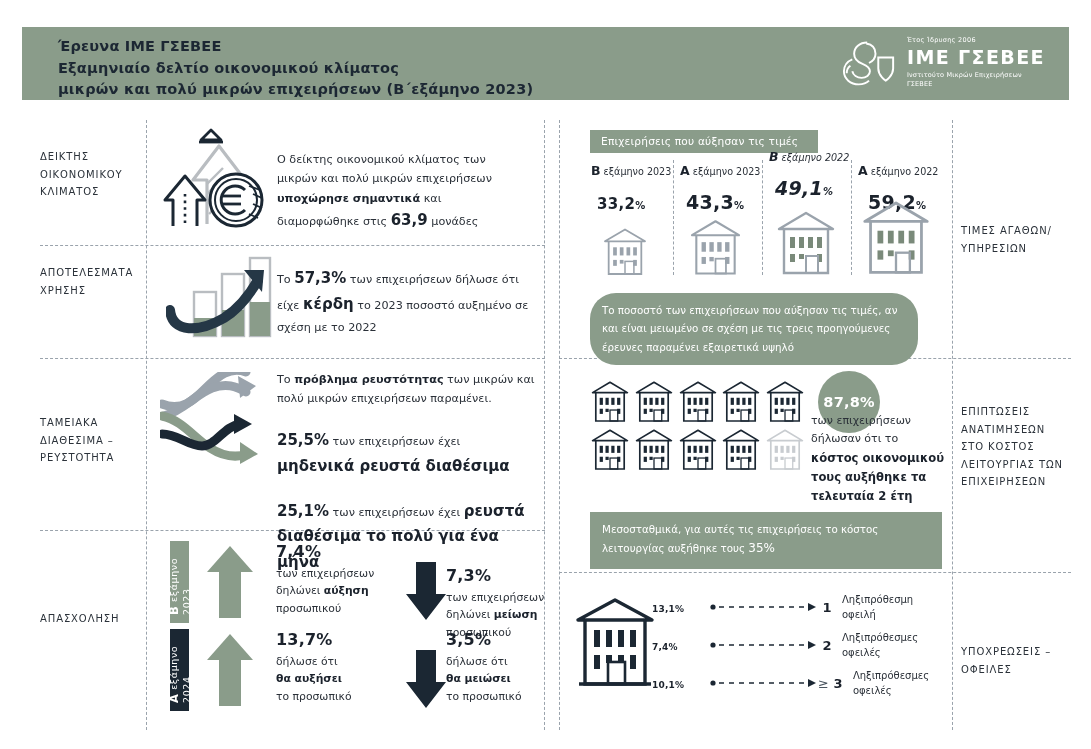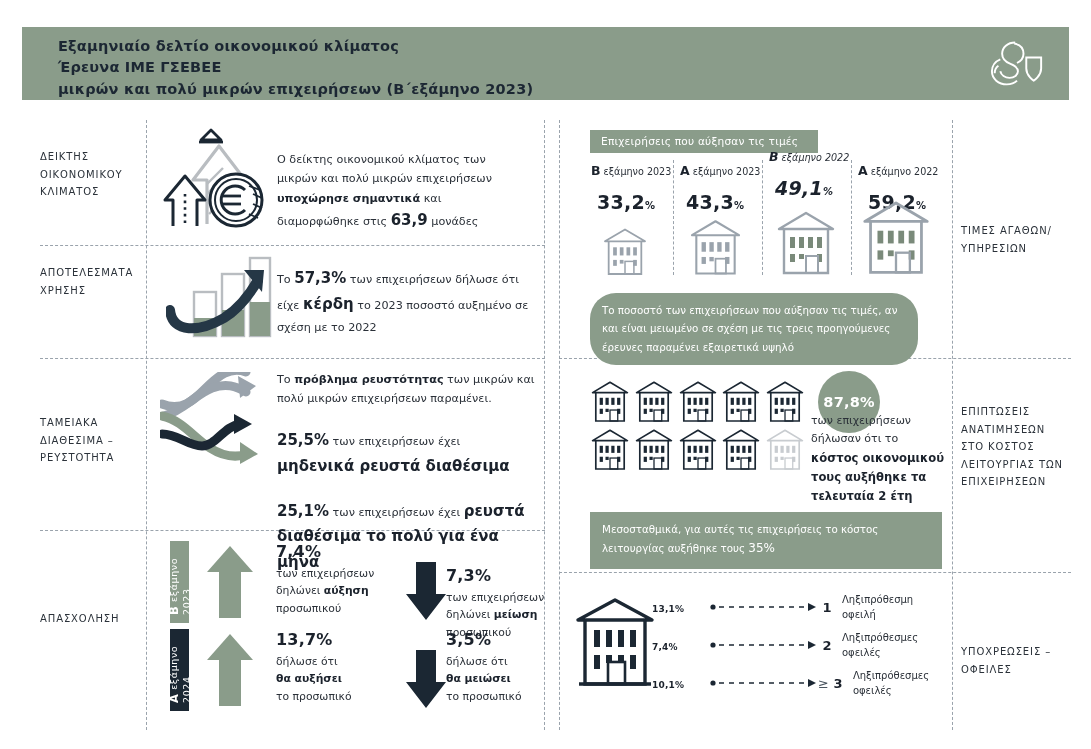--- a/index.html
+++ b/index.html
@@ -115,34 +115,42 @@
   .debt-n { font-size: 13px; font-weight: bold; color:#1b222c; width: 30px; text-align:center;}
   .debt-ge { font-size: 13px; color:#4a5560; margin-right:-6px; }
   .debt-lbl { font-size: 10px; line-height: 1.5; color:#2a3038; }
 </style>
 </head>
 <body>
 
 <div class="canvas">
 
   <div class="header">
+    <div class="header-line h-l1">Έρευνα ΙΜΕ ΓΣΕΒΕΕ</div>
     <div class="header-line h-l2">Εξαμηνιαίο δελτίο οικονομικού κλίματος</div>
-    <div class="header-line h-l1">Έρευνα ΙΜΕ ΓΣΕΒΕΕ</div>
     <div class="header-line h-l3">μικρών και πολύ μικρών επιχειρήσεων (Β΄εξάμηνο 2023)</div>
 
     <div class="logo-wrap">
       <svg class="logo-mark" viewBox="0 0 60 56">
         <g fill="none" stroke="#ffffff" stroke-width="2.1">
           <path d="M28 6 C20 6 14 11 14 18 c0 6 4 9 9 11 c5 2 8 4 8 8 c0 4 -4 7 -9 7 c-5 0 -9 -3 -10 -7"></path>
           <path d="M27 7 c6 1 10 5 10 11 c0 5 -3 8 -7 10"></path>
           <path d="M12 24 c-5 2 -9 7 -9 13 c0 8 7 14 16 14 c4 0 8 -1 11 -4"></path>
           <path d="M10 31 c-3 2 -4 5 -4 8"></path>
         </g>
         <path d="M40 22 h16 v12 c0 8 -8 13 -8 13 c0 0 -8 -5 -8 -13 z" fill="none" stroke="#ffffff" stroke-width="2.1"></path>
       </svg>
+      <div class="logo-text">
+        <div class="logo-est">Έτος Ίδρυσης 2006</div>
+        <div class="logo-name">ΙΜΕ ΓΣΕΒΕΕ</div>
+        <div class="logo-sub">
+          <div>Ινστιτούτο Μικρών Επιχειρήσεων</div>
+          <div>ΓΣΕΒΕΕ</div>
+        </div>
+      </div>
     </div>
   </div>
 
   <div class="vdash" style="left:146px; top:120px; height:610px;"></div>
   <div class="vdash" style="left:544px; top:120px; height:610px;"></div>
   <div class="vdash" style="left:559px; top:120px; height:610px;"></div>
   <div class="vdash" style="left:952px; top:120px; height:610px;"></div>
 
   <div class="hdash" style="left:40px; top:245px; width:505px;"></div>
   <div class="hdash" style="left:40px; top:358px; width:505px;"></div>
@@ -292,21 +300,21 @@
   </div>
 
   <div class="pill" style="left:590px; top:130px;">Επιχειρήσεις που αύξησαν τις τιμές</div>
 
   <div class="vdash" style="left:673px; top:160px; height:115px;"></div>
   <div class="vdash" style="left:762px; top:160px; height:115px;"></div>
   <div class="vdash" style="left:851px; top:160px; height:115px;"></div>
 
   <div class="price-col" style="left:591px; top:163px; width:80px;">
     <div class="price-head"><b>Β</b><span> εξάμηνο 2023</span></div>
-    <div class="price-val" style="margin-top:13px; padding-left:6px;"><span style="font-size:19px;">33,2</span><span>%</span></div>
+    <div class="price-val" style="margin-top:13px; padding-left:6px;"><span style="font-size:15px;">33,2</span><span>%</span></div>
   </div>
   <div class="price-col" style="left:680px; top:163px; width:80px;">
     <div class="price-head"><b>Α</b><span> εξάμηνο 2023</span></div>
     <div class="price-val" style="margin-top:13px; padding-left:6px;"><span style="font-size:19px;">43,3</span><span>%</span></div>
   </div>
   <div class="price-col" style="left:769px; top:149px; width:80px;font-style:italic;">
     <div class="price-head"><b>Β</b><span> εξάμηνο 2022</span></div>
     <div class="price-val" style="margin-top:13px; padding-left:6px;"><span style="font-size:19px;">49,1</span><span>%</span></div>
   </div>
   <div class="price-col" style="left:858px; top:163px; width:86px;">

